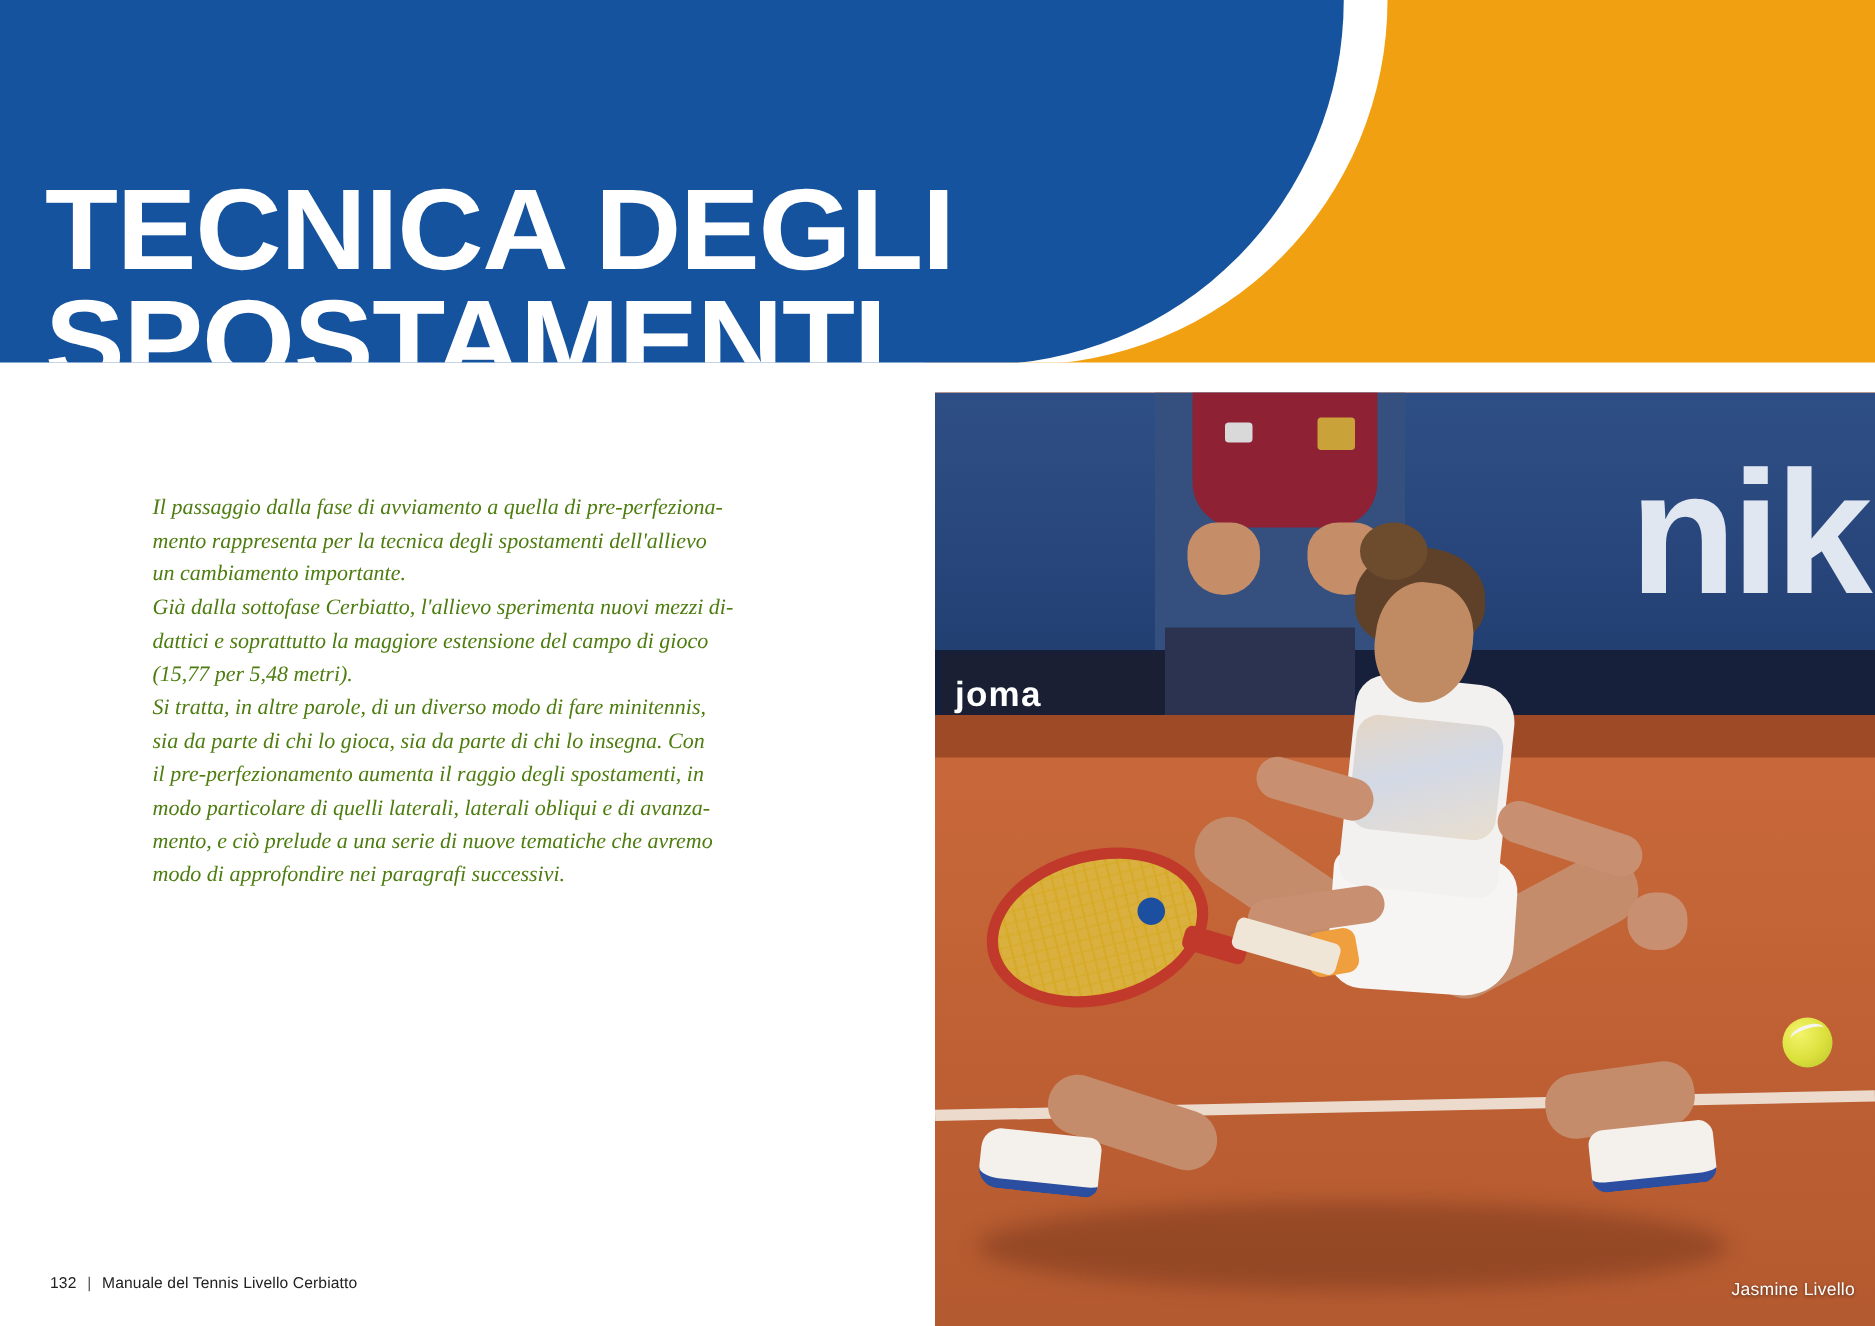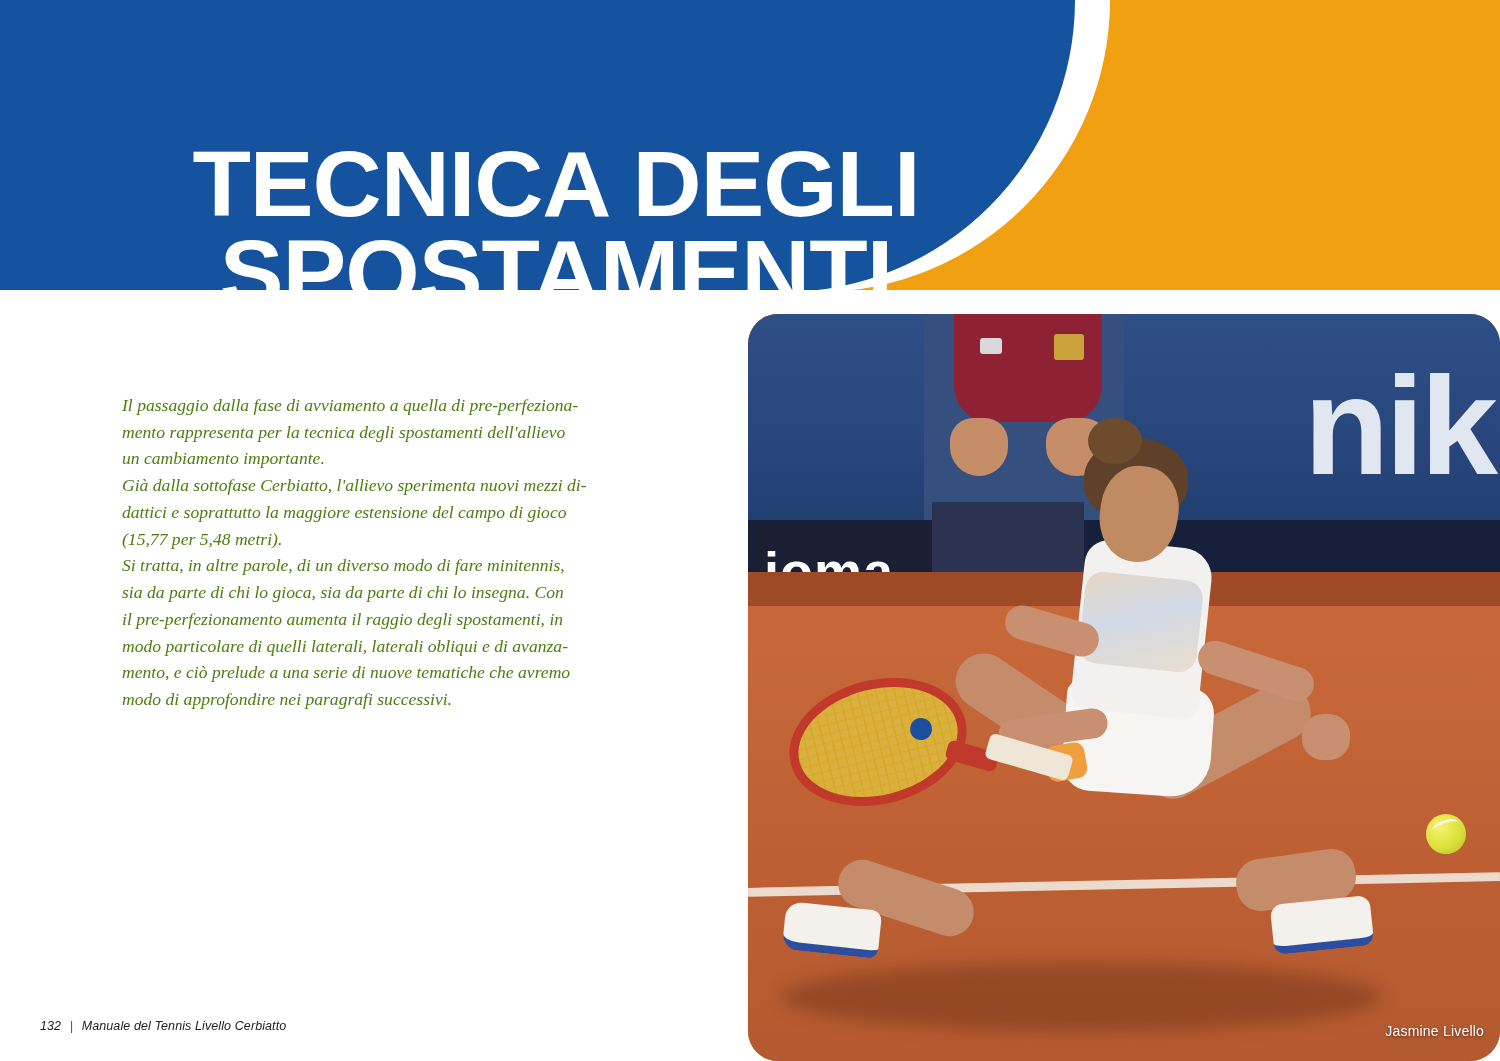--- a/index.html
+++ b/index.html
@@ -16,21 +16,20 @@
     font-family: "Liberation Sans", sans-serif;
   }
 
   
   .header {
     position: absolute;
     left: 0; top: 0;
     width: 1500px;
     height: 290px;
     overflow: hidden;
-    text-align: center;
   }
   .header-orange {
     position: absolute;
     left: 740px; top: 0;
     width: 760px;
     height: 292px;
     background: #f0a010;
   }
   .header-white-arc {
     position: absolute;
@@ -85,34 +84,32 @@
 
   
   .footer {
     position: absolute;
     left: 40px;
     bottom: 28px;
     font-family: "Liberation Sans", sans-serif;
     font-size: 12.5px;
     color: #222222;
     letter-spacing: 0.1px;
-    font-style: italic;
   }
   .footer .sep { margin: 0 5px; color: #555; }
 
   
   .photo {
     position: absolute;
     left: 748px;
     top: 314px;
     width: 752px;
     height: 747px;
     overflow: hidden;
     background: #c2653a;
-    border-radius: 30px;
   }
   
   .ph-back {
     position: absolute; left: 0; top: 0; width: 752px; height: 258px;
     background: linear-gradient(180deg,#2e4f86 0%, #27457a 55%, #1f3b6c 100%);
   }
   .ph-back-dark {
     position: absolute; left: 0; top: 206px; width: 752px; height: 68px;
     background: #16203a;
   }
@@ -126,21 +123,21 @@
     line-height: 1;
     opacity: .96;
   }
   .ph-joma-box {
     position: absolute; left: 6px; top: 208px; width: 178px; height: 86px;
     background: #1a1f33;
   }
   .ph-joma {
     position: absolute; left: 16px; top: 226px;
     font-family: "Liberation Sans", sans-serif;
-    font-weight: bold; font-size: 54px; color: #ffffff;
+    font-weight: bold; font-size: 28px; color: #ffffff;
     letter-spacing: 1px;
   }
   .ph-joma-box2 {
     position: absolute; left: 184px; top: 188px; width: 152px; height: 106px;
     background: #2b3350;
   }
   .ph-chair {
     position: absolute; left: 176px; top: 0px; width: 200px; height: 220px;
     background: #35507f;
   }

